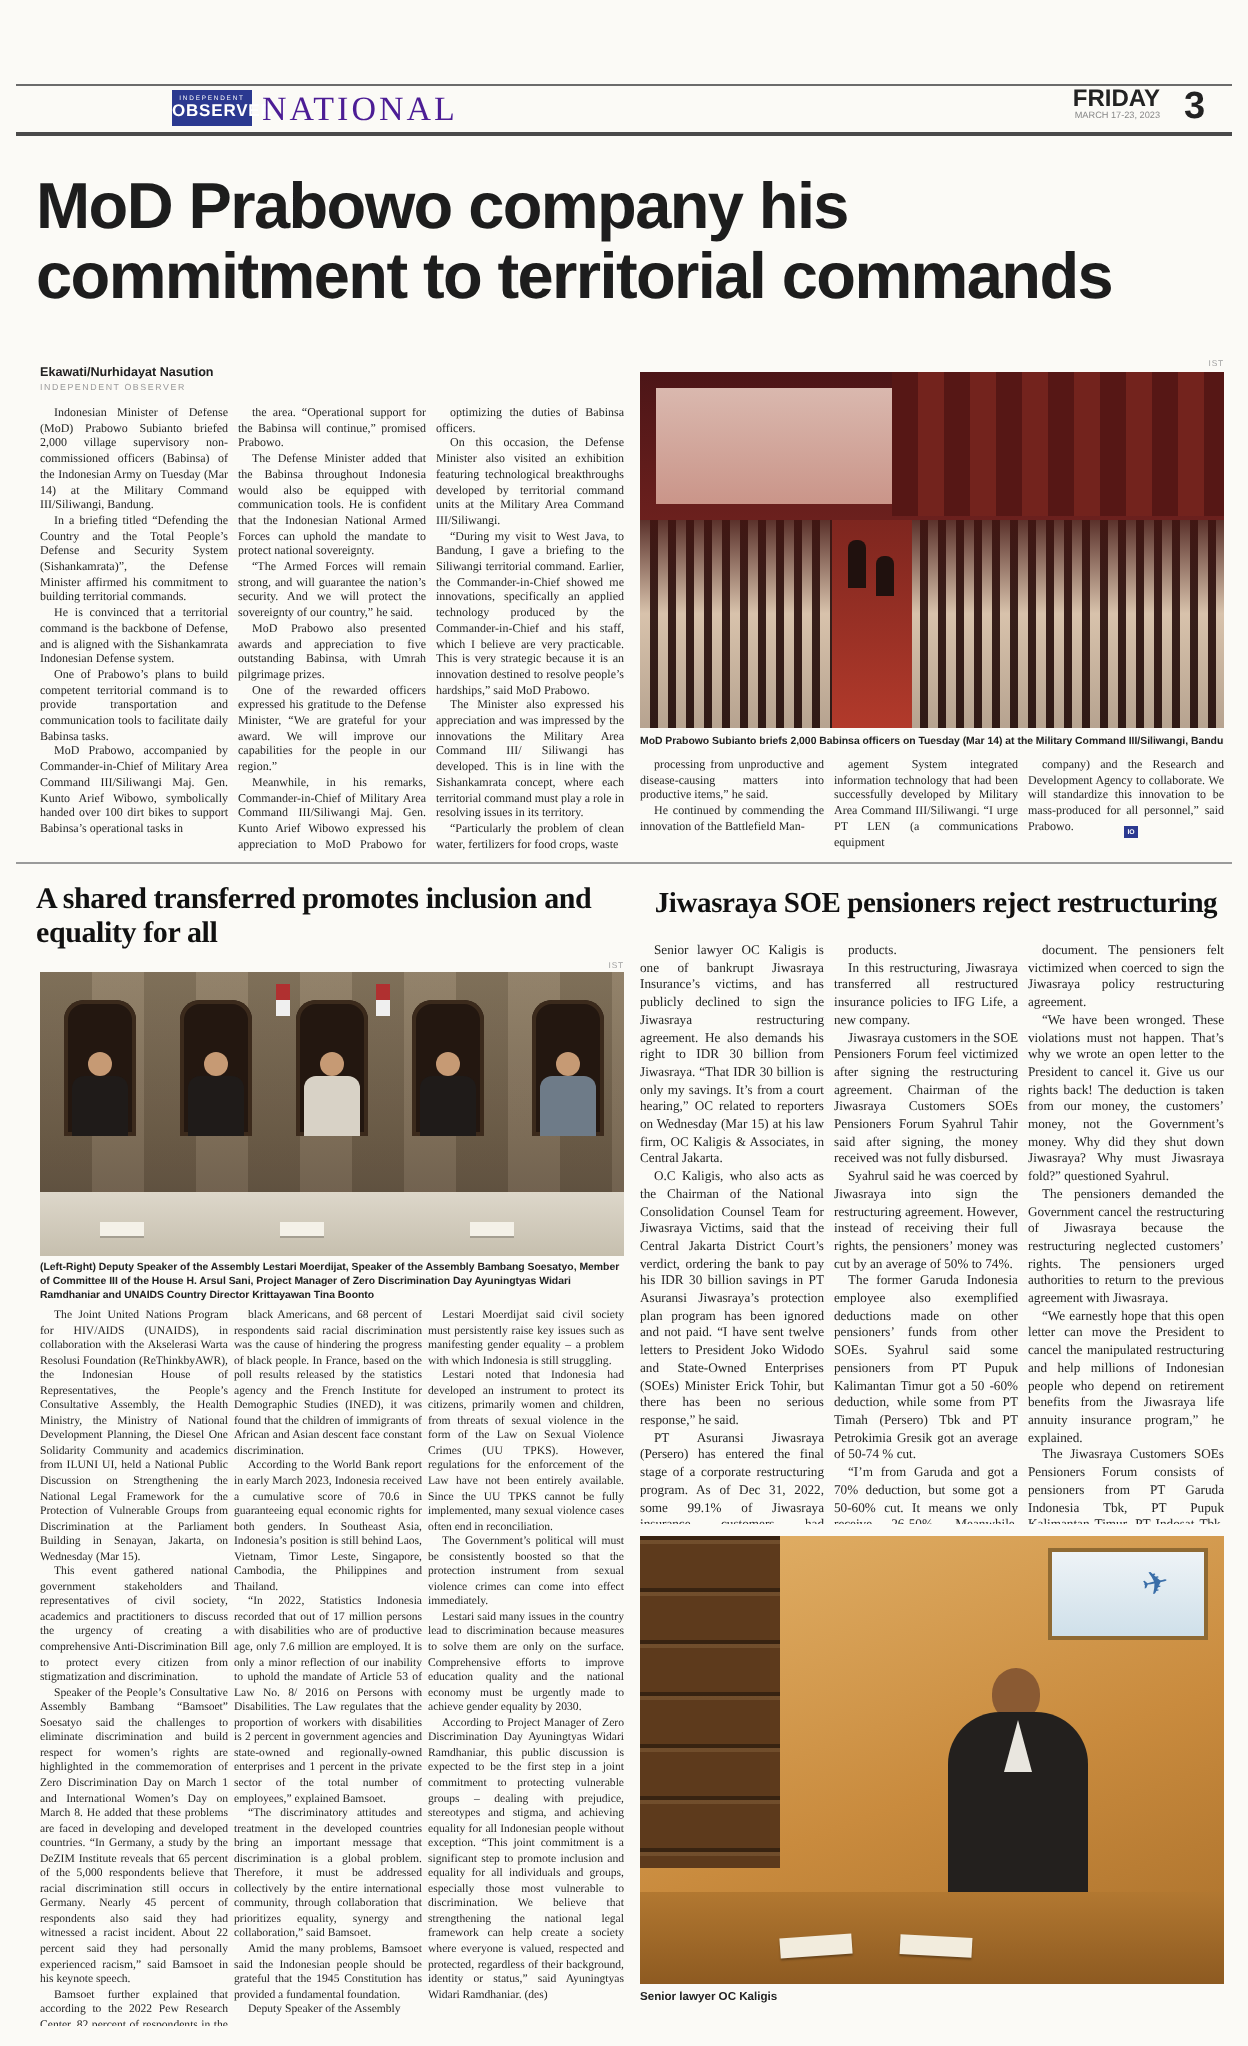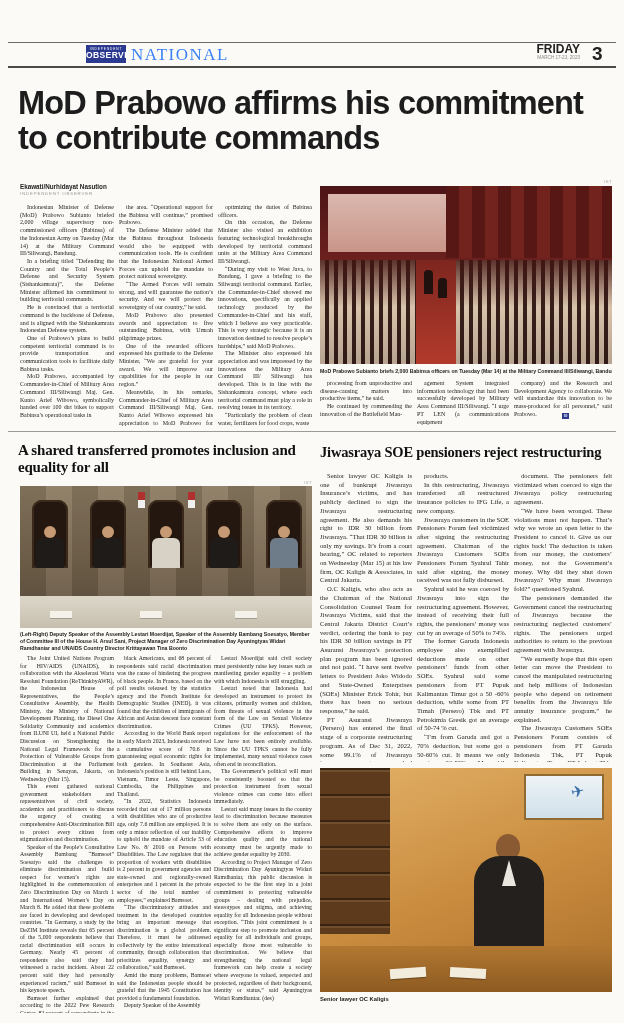--- a/index.html
+++ b/index.html
@@ -6,31 +6,31 @@
   html,body { width:624px; height:1023px; }
   body { position:relative; background:#fbfaf6; font-family:"Liberation Serif", serif; color:#1c1c1c; overflow:hidden; }
 
   
   .rule { position:absolute; left:8px; width:608px; background:#6b6b6b; }
   .rule.r1 { top:42px; height:1px; }
   .rule.r2 { top:66px; height:2px; background:#4a4a4a; }
   .brand { position:absolute; left:86px; top:45px; width:40px; height:18px; background:#2b3990; color:#fff; text-align:center; font-family:"Liberation Sans",sans-serif; }
   .brand-top { font-size:3.2px; letter-spacing:.9px; padding-top:2px; line-height:4px; }
   .brand-bottom { font-size:8.5px; font-weight:bold; letter-spacing:.4px; line-height:9px; }
-  .section-title { position:absolute; left:131px; top:45px; font-family:"Liberation Serif",serif; font-size:17px; letter-spacing:1.5px; color:#3b82f6; }
+  .section-title { position:absolute; left:131px; top:45px; font-family:"Liberation Serif",serif; font-size:17px; letter-spacing:1.5px; color:#4c1d95; }
   .dateblock { position:absolute; left:430px; top:44px; width:150px; text-align:right; font-family:"Liberation Sans",sans-serif; }
   .dateblock .day { font-size:12px; font-weight:bold; color:#222; line-height:11px; }
   .dateblock .date { font-size:4.6px; color:#888; line-height:6px; }
   .pagenum { position:absolute; left:592px; top:43px; font-family:"Liberation Sans",sans-serif; font-size:19px; font-weight:bold; color:#222; }
 
   
   .lead-headline { position:absolute; left:18px; top:86px; width:588px; font-family:"Liberation Sans",sans-serif; font-size:32.5px; line-height:35px; font-weight:bold; letter-spacing:-.8px; color:#1d1d1d; }
   .sec-headline { position:absolute; font-family:"Liberation Serif",serif; color:#111; }
   .h-inclusion { left:18px; top:442px; width:300px; font-size:15px; line-height:17px; letter-spacing:-.2px; }
-  .h-jiwasraya { left:320px; top:444px; width:296px; font-size:14.5px; letter-spacing:-.2px; white-space:nowrap; overflow:hidden; }
+  .h-jiwasraya { left:320px; top:444px; width:296px; font-size:14.5px; letter-spacing:-.2px; white-space:nowrap; overflow:hidden;text-align:center; }
 
   
   .byline { position:absolute; left:20px; top:183px; font-family:"Liberation Sans",sans-serif; }
   .byline .name { font-size:6.3px; font-weight:bold; color:#222; line-height:7px; }
   .byline .org { font-size:4.4px; letter-spacing:.8px; color:#999; line-height:7px; }
 
   
   .bodycol { position:absolute; text-align:justify; overflow:hidden; color:#242424; }
   .bodycol p { text-indent:7px; }
   .f-lead { font-size:6px; line-height:7.7px; }
@@ -86,21 +86,21 @@
   <div class="brand-bottom">OBSERVER</div>
 </div>
 <div class="section-title">NATIONAL</div>
 <div class="dateblock">
   <div class="day">FRIDAY</div>
   <div class="date">MARCH 17-23, 2023</div>
 </div>
 <div class="pagenum">3</div>
 <div class="rule r2"></div>
 
-<h1 class="lead-headline">MoD Prabowo affirms his commitment to contribute commands</h1>
+<h1 class="lead-headline">MoD Prabowo company his commitment to territorial commands</h1>
 
 <div class="byline">
   <div class="name">Ekawati/Nurhidayat Nasution</div>
   <div class="org">INDEPENDENT OBSERVER</div>
 </div>
 
 <div class="bodycol f-lead" style="left:20px; top:204px; width:94px; height:222px;">
     <p>Indonesian Minister of Defense (MoD) Prabowo Subianto briefed 2,000 village supervisory non-commissioned officers (Babinsa) of the Indonesian Army on Tuesday (Mar 14) at the Military Command III/Siliwangi, Bandung.</p>
     <p>In a briefing titled “Defending the Country and the Total People’s Defense and Security System (Sishankamrata)”, the Defense Minister affirmed his commitment to building territorial commands.</p>
     <p>He is convinced that a territorial command is the backbone of Defense, and is aligned with the Sishankamrata Indonesian Defense system.</p>

